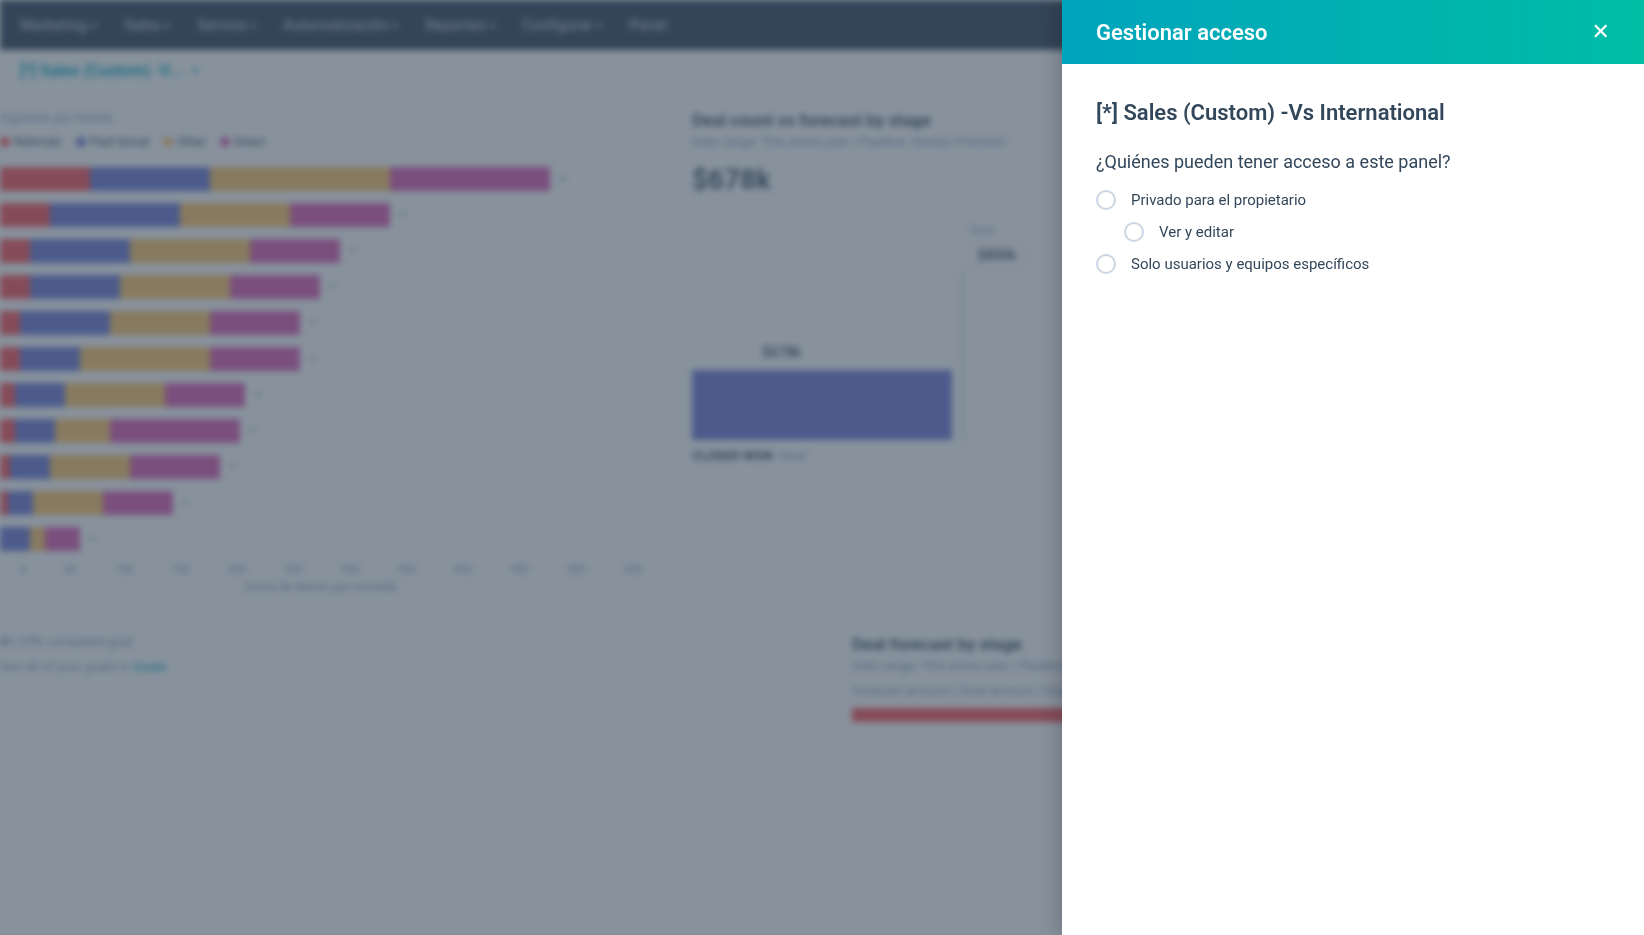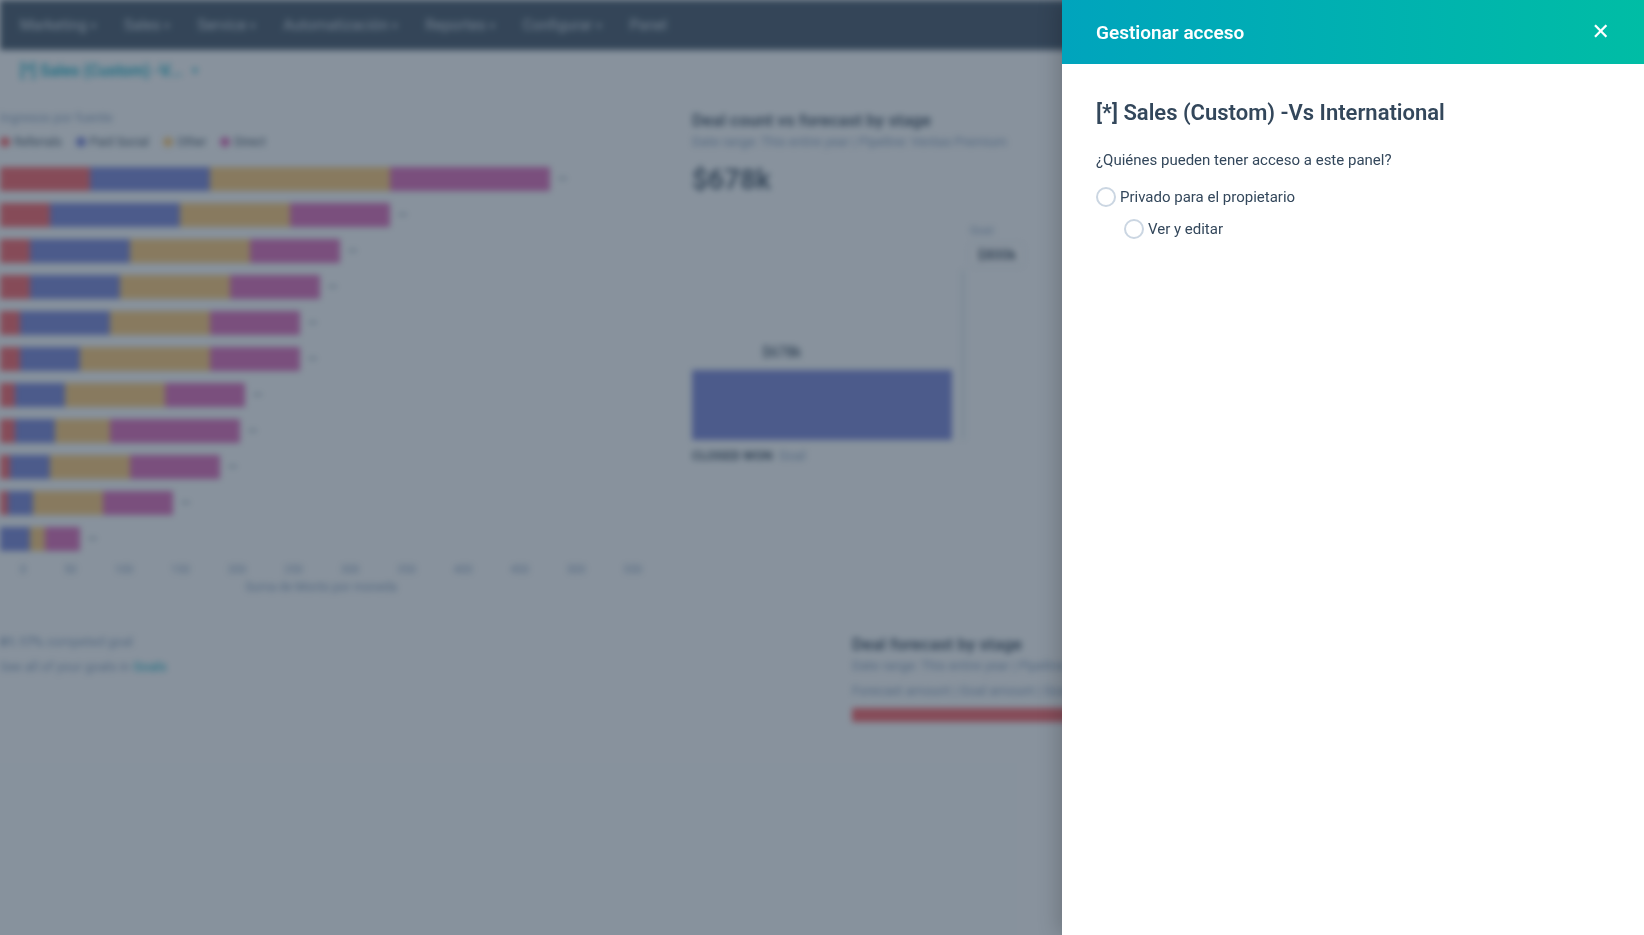--- a/index.html
+++ b/index.html
@@ -44,29 +44,29 @@
     
     .bottom-widgets { margin-top: 40px; display:flex; gap:30px; }
     .bw { flex:1; }
     
     
     .overlay { position: absolute; inset: 0; background: rgba(45,62,80,0.55); }
     
     
     .panel { position: absolute; top: 0; right: 0; width: 582px; height: 100%; background: #fff; display: flex; flex-direction: column; box-shadow: -4px 0 20px rgba(0,0,0,0.2); }
     .panel-header { height: 64px; background: linear-gradient(90deg, #00a4bd, #00bda5); display: flex; align-items: center; justify-content: space-between; padding: 0 34px; }
-    .panel-header h1 { color: #fff; font-size: 19px; font-weight: 600; }
+    .panel-header h1 { color: #fff; font-size: 22px; font-weight: 600; }
     .close-x { color: #fff; font-size: 22px; cursor: pointer; line-height: 1; }
     
     .panel-body { padding: 36px 34px; flex: 1; overflow: auto; }
     .panel-body h2 { color: #33475b; font-size: 22px; font-weight: 600; margin-bottom: 26px; }
-    .q { color: #33475b; font-size: 15px; margin-bottom: 18px; }
+    .q { color: #33475b; font-size: 18px; margin-bottom: 18px; }
     
     .radio-group { display: flex; flex-direction: column; gap: 12px; }
-    .radio-row { display: flex; align-items: center; gap: 4px; cursor: pointer; }
+    .radio-row { display: flex; align-items: center; gap: 15px; cursor: pointer; }
     .radio-row.sub { margin-left: 28px; }
     .radio { width: 20px; height: 20px; border: 2px solid #cbd6e2; border-radius: 50%; display: flex; align-items: center; justify-content: center; flex-shrink: 0; }
     .radio.checked { border-color: #00a4bd; }
     .radio.checked::after { content: ""; width: 10px; height: 10px; background: #00a4bd; border-radius: 50%; }
     .radio-lbl { color: #33475b; font-size: 15px; }
     
     .panel-footer { padding: 16px 34px 26px; display: flex; justify-content: flex-end; border-top: none; }
     .save-btn { background: #ff7a59; color: #fff; border: none; padding: 12px 26px; font-size: 15px; font-weight: 500; border-radius: 4px; cursor: pointer; }
   </style>
 </head>
@@ -264,15 +264,19 @@
     <p class="q">¿Quiénes pueden tener acceso a este panel?</p>
     <div class="radio-group">
       <label class="radio-row">
         <span class="radio"></span>
         <span class="radio-lbl">Privado para el propietario</span>
       </label>
       <label class="radio-row sub">
         <span class="radio"></span>
         <span class="radio-lbl">Ver y editar</span>
       </label>
+      <label class="radio-row">
+        <span class="radio"></span>
+        <span class="radio-lbl">Solo usuarios y equipos específicos</span>
+      </label>
     </div>
   </div>
 </div>
 
 </body></html>

